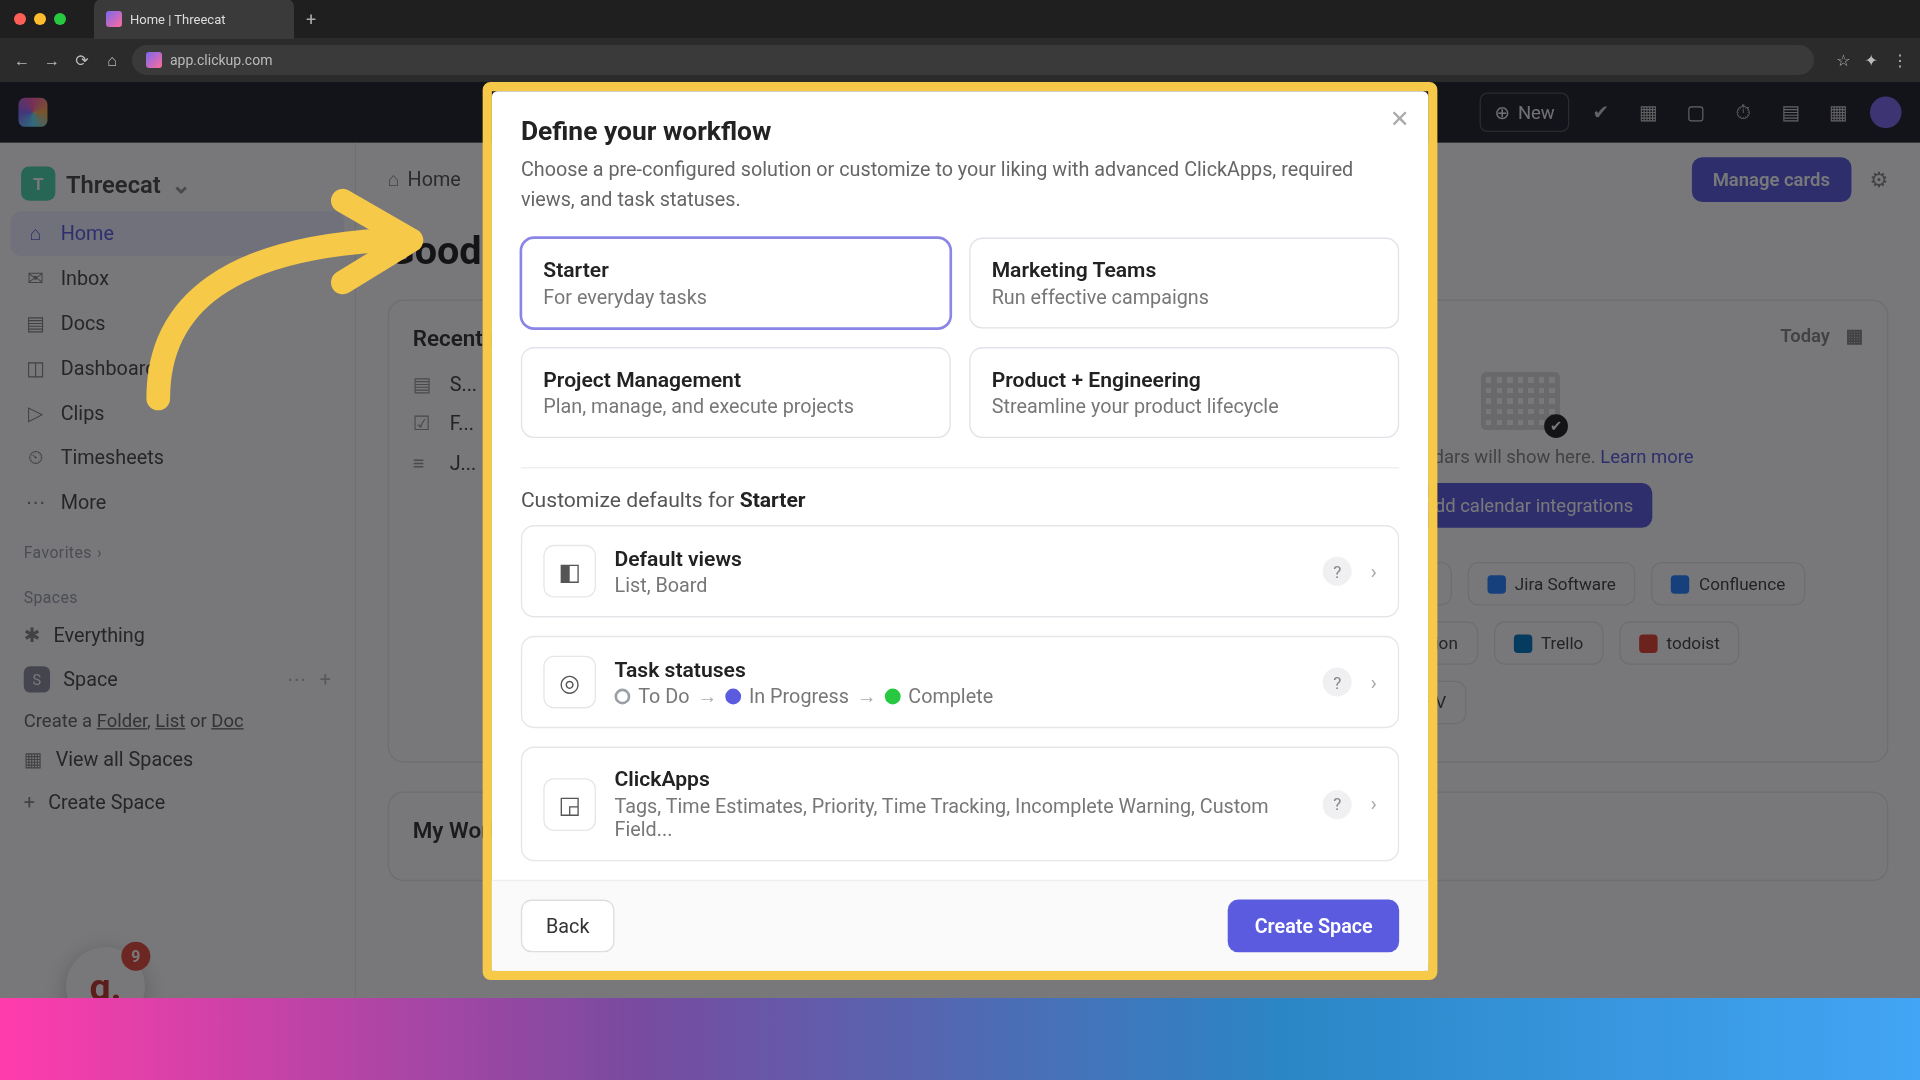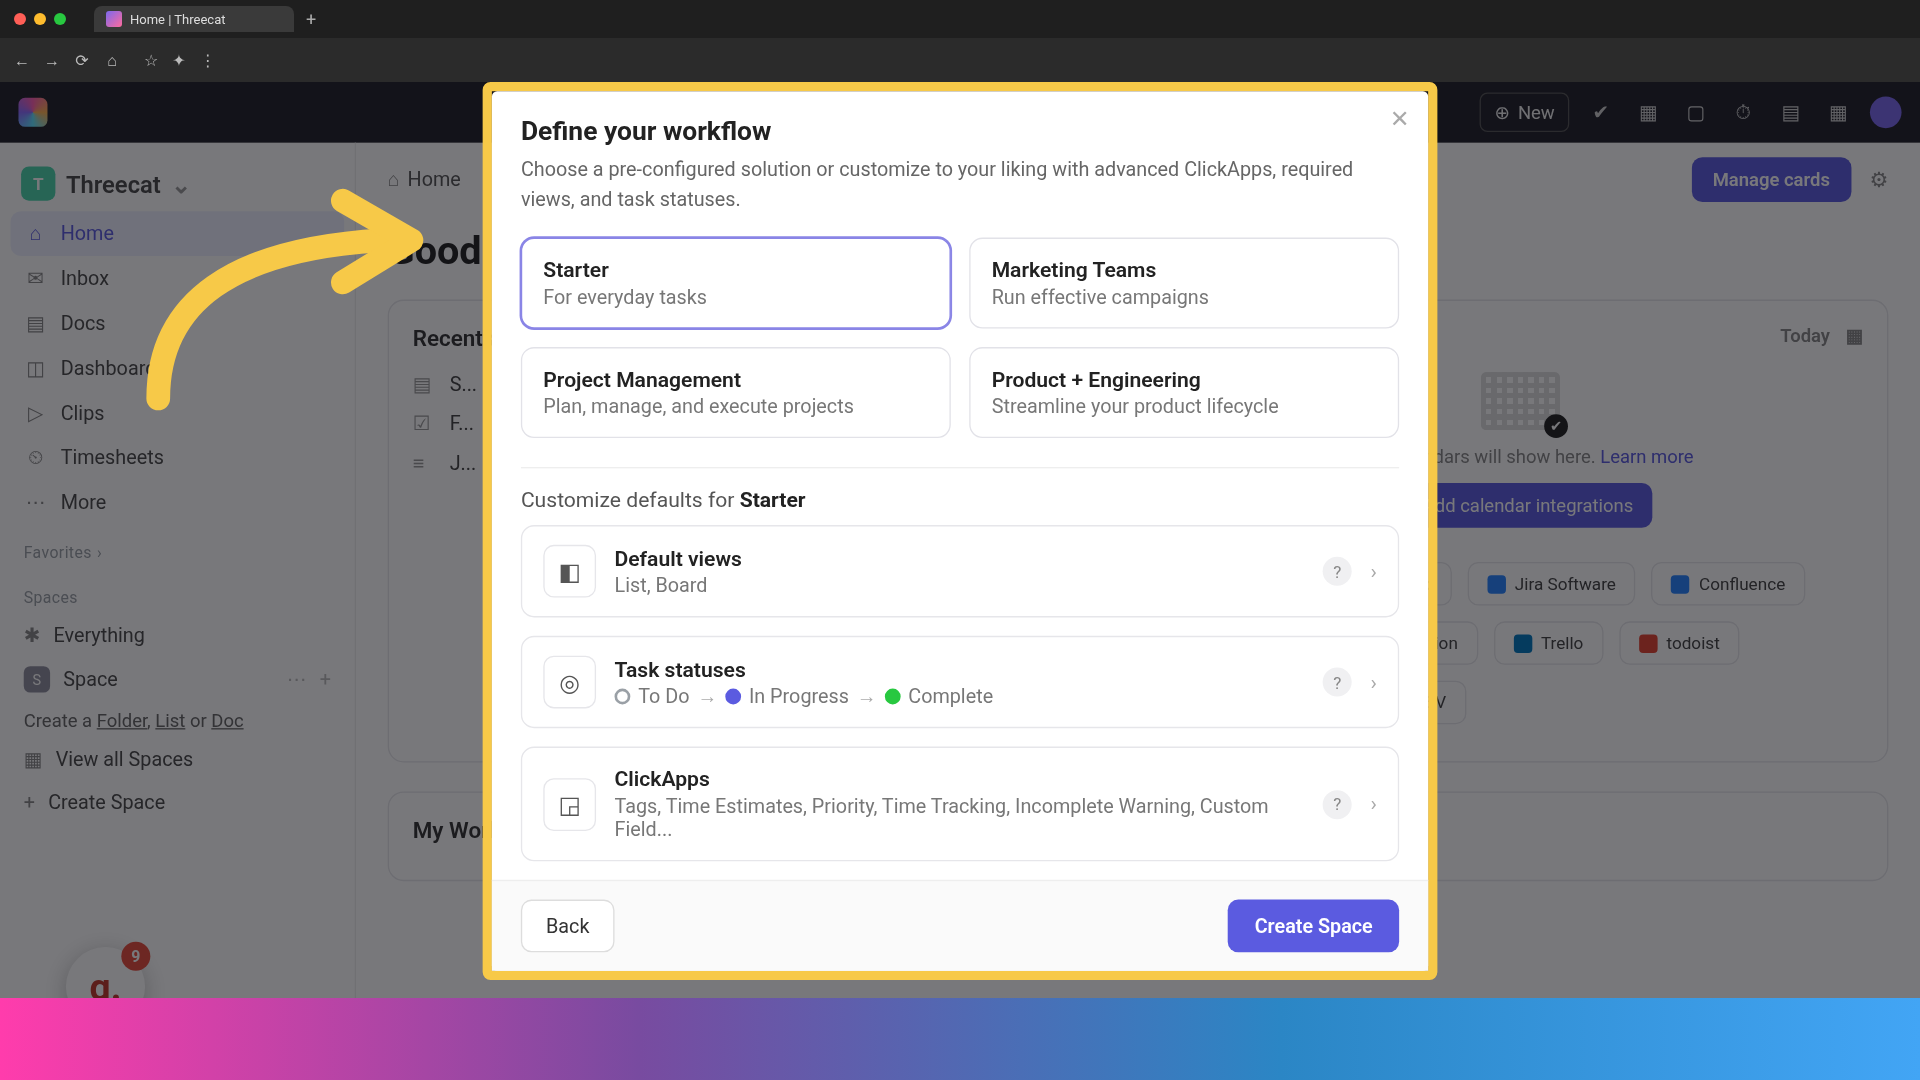--- a/index.html
+++ b/index.html
@@ -6,21 +6,21 @@
 body { width: 1920px; height: 1080px; overflow: hidden; background: #1e1e1e; position: relative; }
 
 
 .browser-chrome { background: #2b2b2b; }
 .tab-bar { height: 38px; display: flex; align-items: center; padding: 0 8px; background: #1f1f1f; }
 .traffic-lights { display: flex; gap: 8px; margin-right: 16px; margin-left: 6px; }
 .tlight { width: 12px; height: 12px; border-radius: 50%; }
 .tlight.red { background: #ff5f57; }
 .tlight.yellow { background: #febc2e; }
 .tlight.green { background: #28c840; }
-.browser-tab { background: #3a3a3a; height: 26px; border-radius: 8px 8px 0 0; display: flex; align-items: center; padding: 0 12px; gap: 8px; min-width: 200px; color: #ddd; font-size: 13px; margin-left: 12px; }
+.browser-tab { background: #3a3a3a; height: 40px; border-radius: 8px 8px 0 0; display: flex; align-items: center; padding: 0 12px; gap: 8px; min-width: 200px; color: #ddd; font-size: 13px; margin-left: 12px; }
 .browser-tab .favicon { width: 16px; height: 16px; border-radius: 3px; background: linear-gradient(135deg,#7b68ee,#ff6b9d); }
 .new-tab { color: #aaa; font-size: 18px; margin-left: 12px; cursor: pointer; }
 .nav-bar { height: 44px; display: flex; align-items: center; padding: 0 12px; gap: 10px; background: #2b2b2b; }
 .nav-icon { color: #bbb; width: 20px; height: 20px; display: flex; align-items: center; justify-content: center; cursor: pointer; font-size: 16px; }
 .url-bar { flex: 1; background: #3a3a3a; height: 30px; border-radius: 15px; display: flex; align-items: center; padding: 0 14px; gap: 8px; color: #bbb; font-size: 14px; }
 .url-bar .favicon-small { width: 16px; height: 16px; border-radius: 3px; background: linear-gradient(135deg,#7b68ee,#ff6b9d); }
 .right-ext { display: flex; gap: 14px; align-items: center; color: #bbb; margin-left: 12px; }
 
 
 .stage { position: relative; width: 1920px; height: 998px; }
@@ -134,20 +134,24 @@
       <span class="favicon"></span>
       <span>Home | Threecat</span>
     </div>
     <div class="new-tab">+</div>
   </div>
   <div class="nav-bar">
     <div class="nav-icon">←</div>
     <div class="nav-icon">→</div>
     <div class="nav-icon">⟳</div>
     <div class="nav-icon">⌂</div>
+    <div class="url-bar">
+      <span class="favicon-small"></span>
+      <span>app.clickup.com</span>
+    </div>
     <div class="right-ext">
       <span>☆</span>
       <span>✦</span>
       <span>⋮</span>
     </div>
   </div>
 </div>
 
 <div class="stage">
   <div class="scaler">

